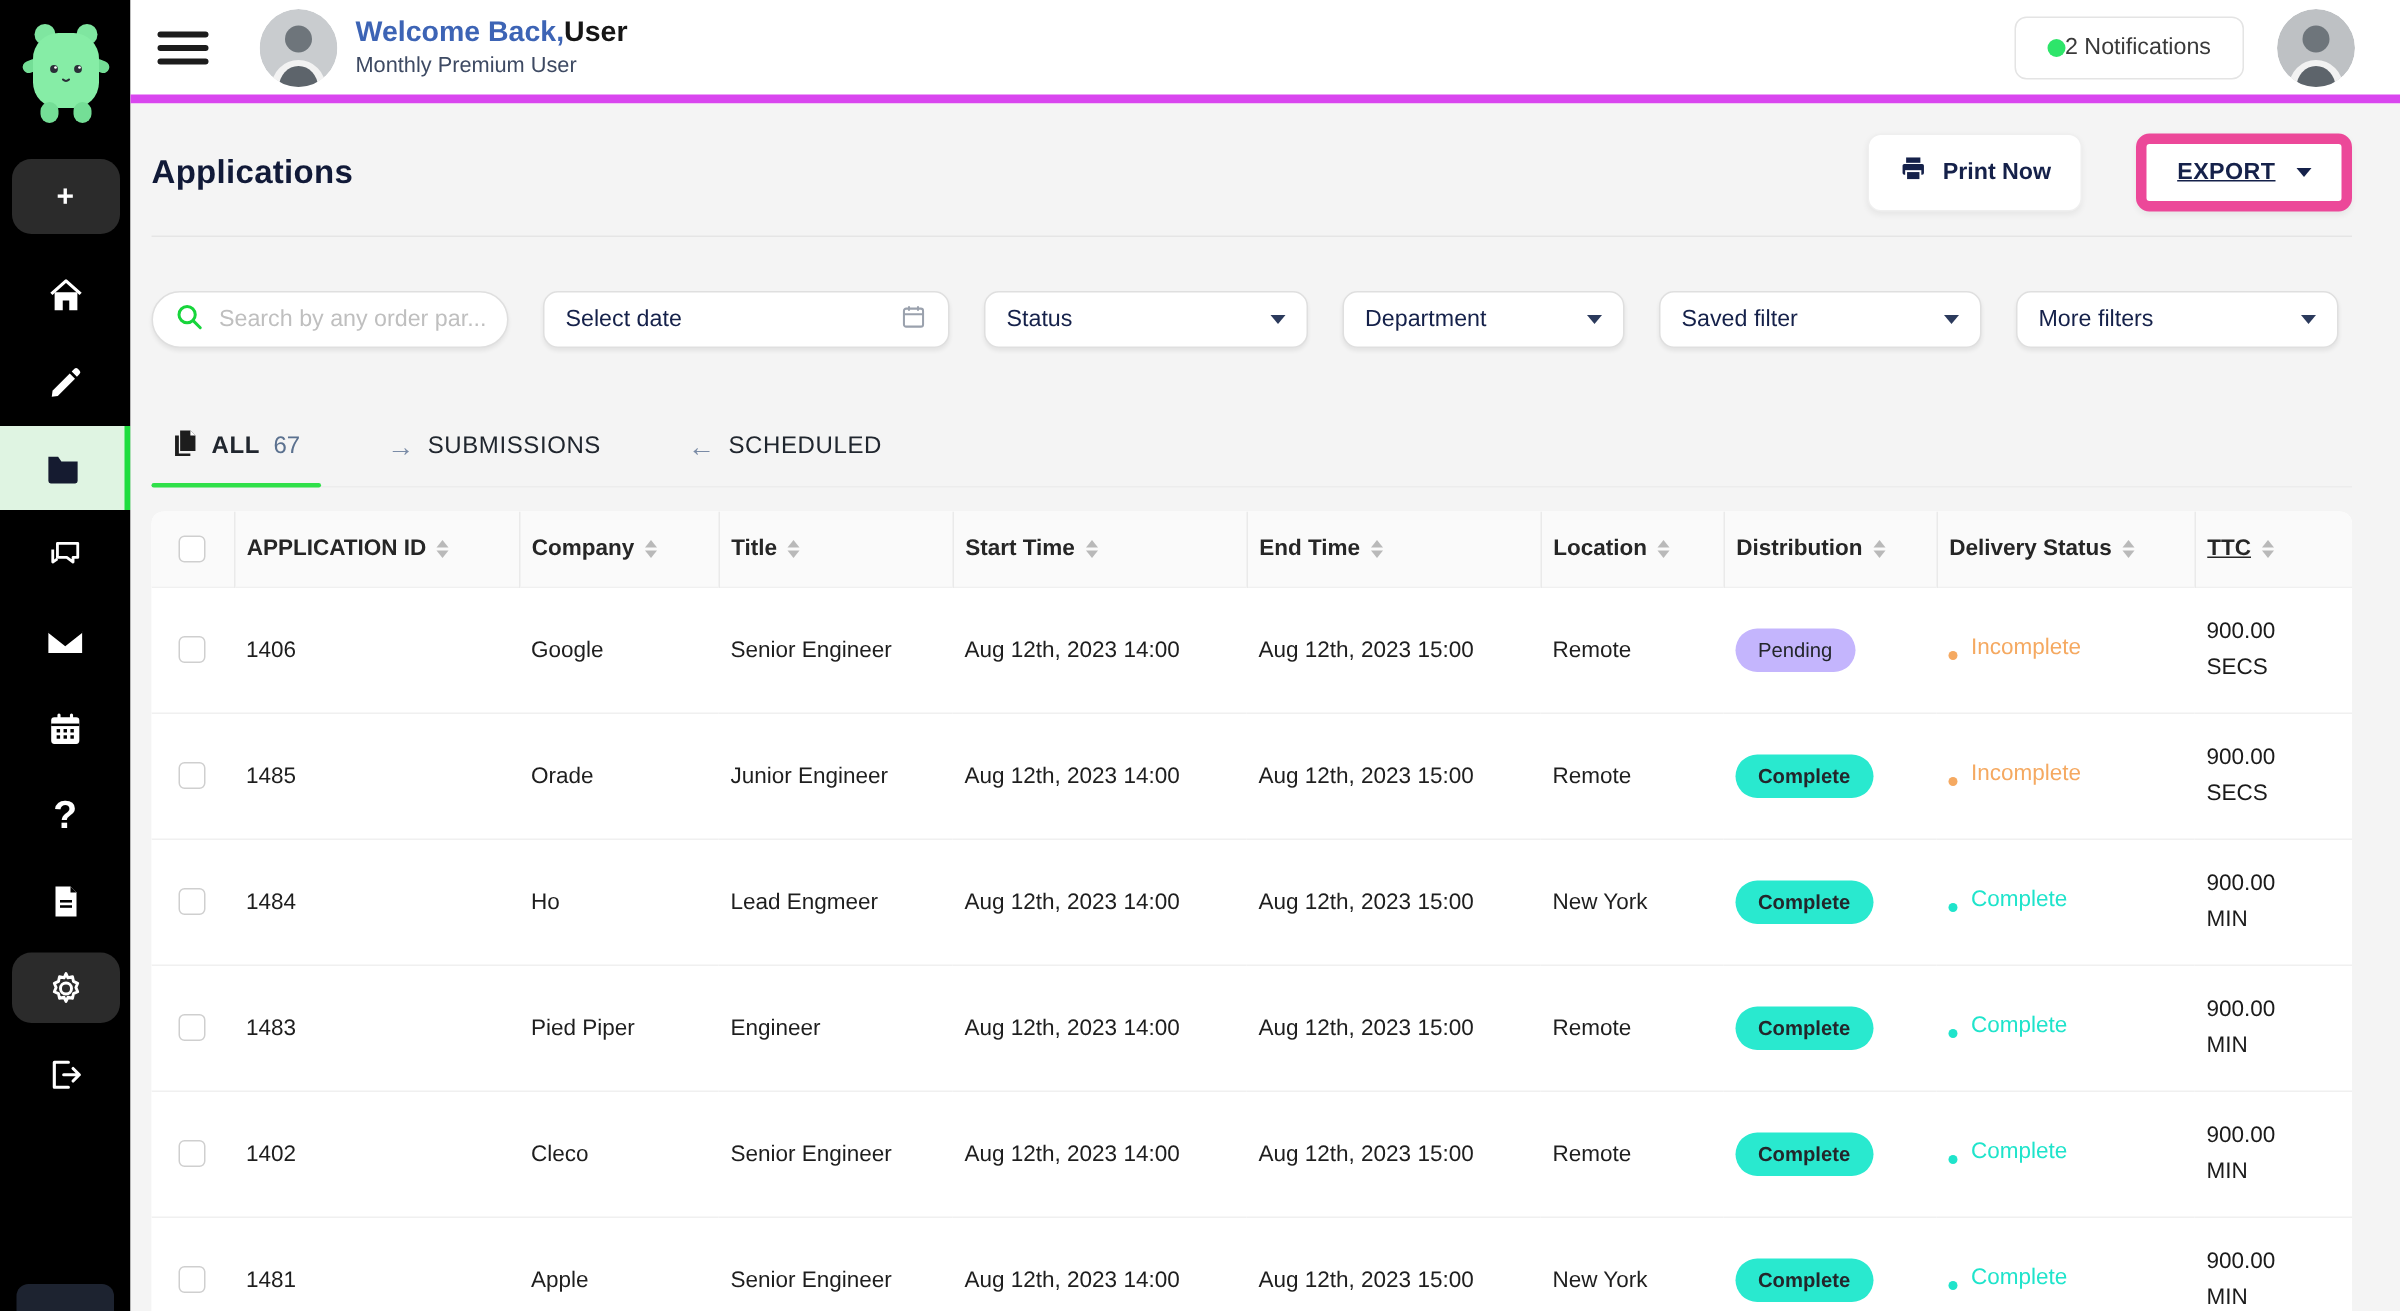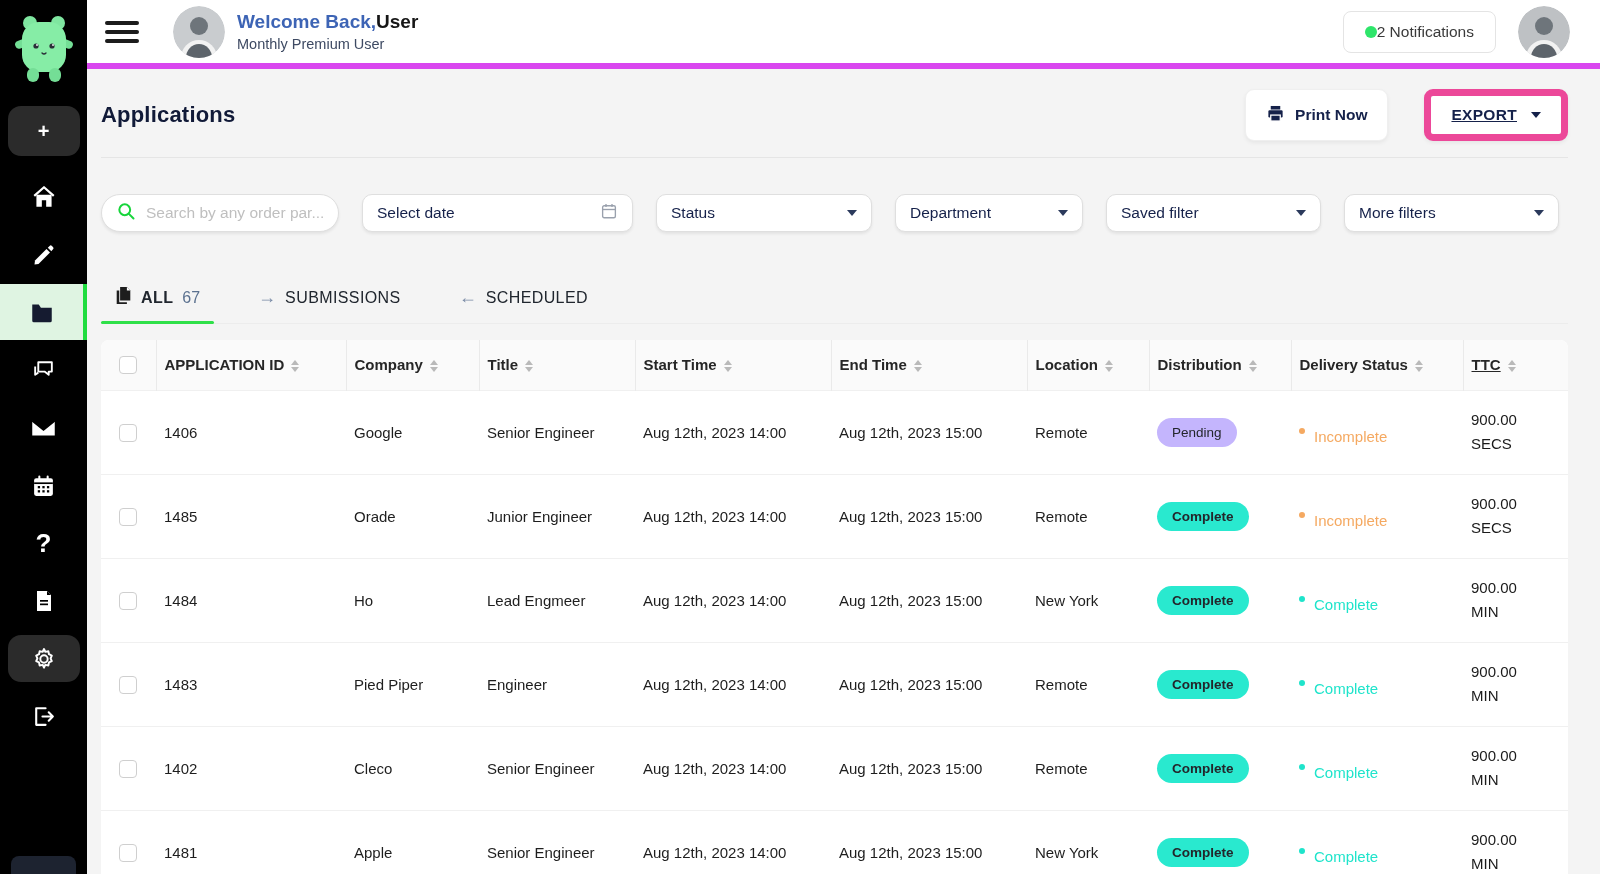--- a/index.html
+++ b/index.html
@@ -76,21 +76,21 @@
   tbody td { height:84px; font-size:15px; color:#1E1E1E; padding:0 8px; border-top:1px solid #F0F0F0; background:#fff; white-space:nowrap; }
   tbody td.chk-col { padding-left:18px; }
   .checkbox { display:inline-block; width:18px; height:18px; border:1.5px solid #CFCFCF; border-radius:4px; background:#fff; cursor:pointer; vertical-align:middle; }
   .sort { display:inline-flex; flex-direction:column; gap:2px; margin-left:7px; vertical-align:middle; }
   .sort i { width:0; height:0; border-left:4px solid transparent; border-right:4px solid transparent; }
   .sort .up { border-bottom:5px solid #B9B9B9; }
   .sort .down { border-top:5px solid #B9B9B9; }
   .badge { display:inline-block; padding:7px 15px; border-radius:15px; font-size:13.5px; color:#23262B; }
   .badge.pending { background:#c4b5fd; }
   .badge.complete { background:#29E9CF; font-weight:600; }
-  .delivery { display:inline-flex; align-items:flex-start; gap:9px; font-size:15px; }
+  .delivery { display:inline-flex; align-items:flex-end; gap:9px; font-size:15px; }
   .delivery .dot { width:6px; height:6px; border-radius:50%; }
   .delivery.incomplete { color:#F5A961; } .delivery.incomplete .dot { background:#F5A961; }
   .delivery.complete { color:#1FE4CB; } .delivery.complete .dot { background:#1FE4CB; }
   .ttc { line-height:1.6; font-size:15px; color:#1B1B1B; }
 </style>
 </head>
 <body>
 
 <div class="app">
 

